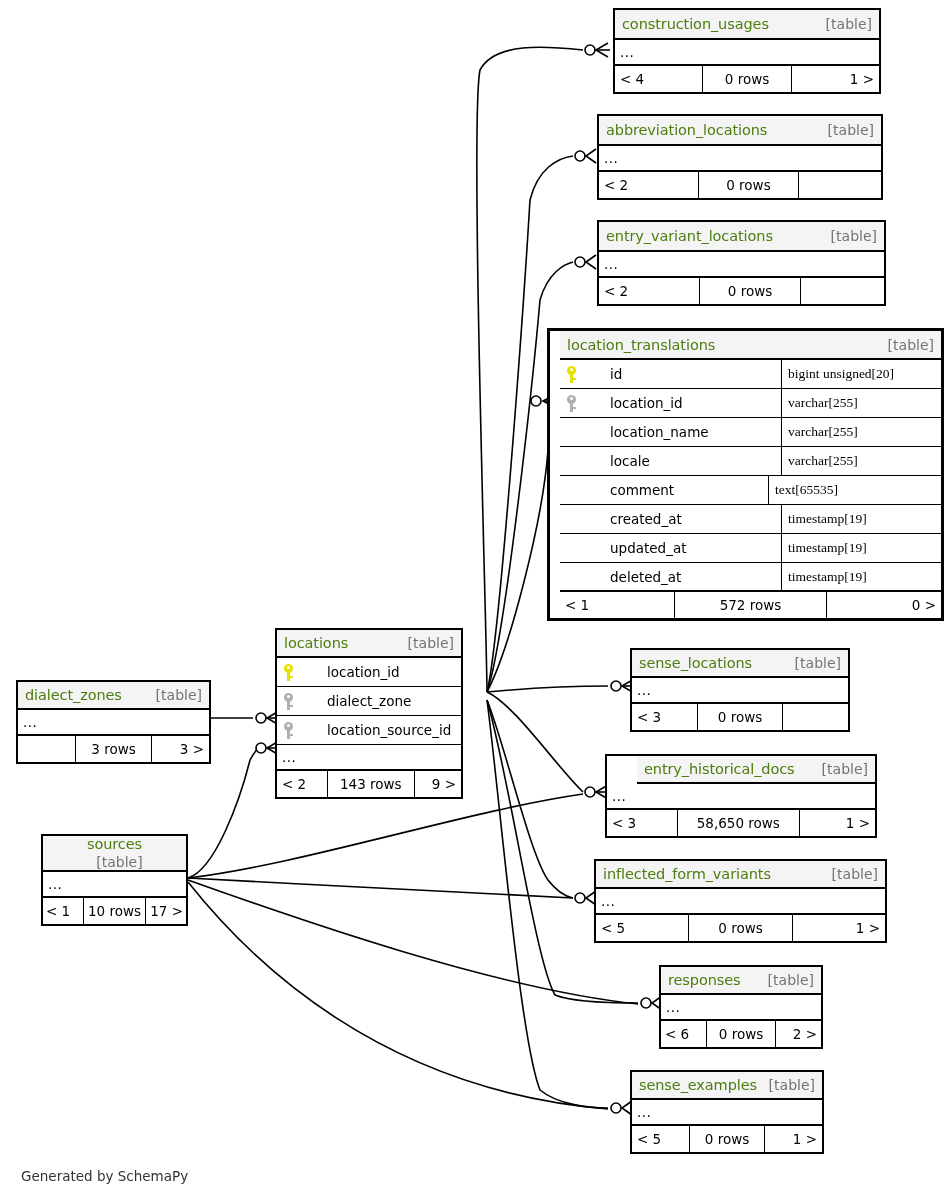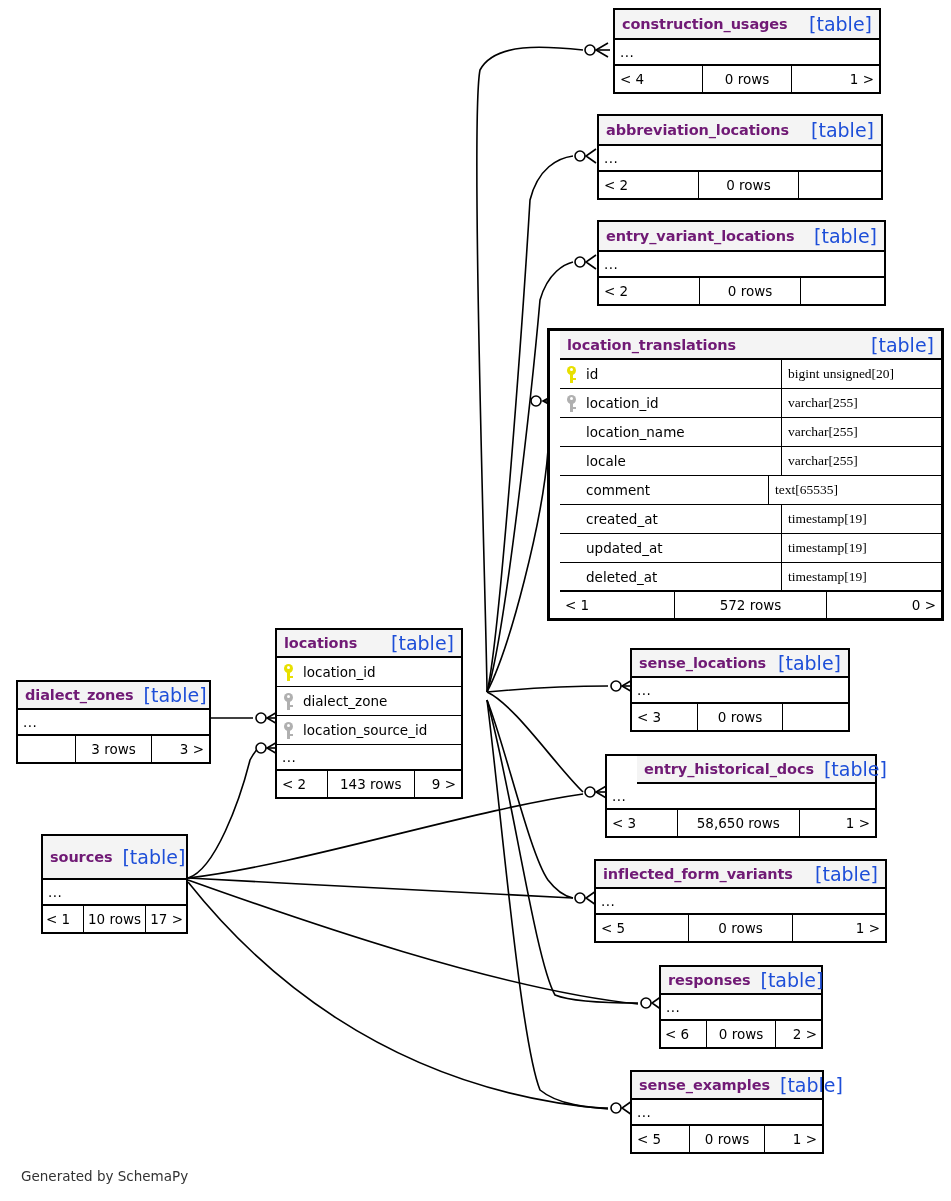--- a/index.html
+++ b/index.html
@@ -7,25 +7,25 @@
        font-family:"DejaVu Sans","Liberation Sans",sans-serif;
        -webkit-font-smoothing:antialiased;}
   #canvas{position:absolute;left:0;top:0;width:951px;height:1201px;overflow:hidden;}
   svg.edges{position:absolute;left:0;top:0;width:951px;height:1201px;pointer-events:none;}
 
   .tbl{position:absolute;background:#ffffff;border:2px solid #000000;
        box-sizing:border-box;z-index:5;}
   .tbl .hdr{background:#f4f4f4;border-bottom:2px solid #000;
        box-sizing:border-box;display:flex;align-items:center;
        justify-content:space-between;padding:0 7px;white-space:nowrap;}
-  .tbl .hdr .nm{font-weight:bold;font-size:14.5px;color:#701a75;letter-spacing:-0.1px;}
-  .tbl .hdr .tag{font-size:19px;color:#1d4ed8;padding-left:10px;}
+  .tbl .hdr .nm{font-weight:normal;font-size:14.5px;color:#4d7c0f;letter-spacing:-0.1px;}
+  .tbl .hdr .tag{font-size:14px;color:#737373;padding-left:10px;}
 
   .row{display:flex;align-items:center;border-bottom:1px solid #000;
-       box-sizing:border-box;height:29px;font-size:13.5px;color:#000;}
+       box-sizing:border-box;height:29px;font-size:13.5px;color:#000;gap:24px;}
   .row:last-child{border-bottom:none;}
   .row .kcell{width:22px;min-width:22px;display:flex;align-items:center;
        justify-content:center;}
   .row .cname{flex:1;padding-left:4px;white-space:nowrap;overflow:hidden;}
   .row .ctype{border-left:1px solid #000;padding-left:6px;box-sizing:border-box;
        white-space:nowrap;height:100%;display:flex;align-items:center;font-family:Liberation Serif, serif;}
   .ellipsis{display:flex;align-items:center;padding-left:5px;height:26px;
        font-size:13.5px;box-sizing:border-box;border-bottom:2px solid #000;
        color:#000;letter-spacing:0.5px;}
   .ftr{display:flex;height:26px;box-sizing:border-box;font-size:13.5px;}
@@ -280,21 +280,21 @@
     </div>
     <div class="ellipsis">...</div>
     <div class="ftr">
       <div class="l" style="width:30%"></div>
       <div class="c" style="width:40%">3 rows</div>
       <div class="r" style="width:30%">3 &gt;</div>
     </div>
   </div>
 
   <div class="tbl" style="left:41px;top:834px;width:147px;">
-    <div class="hdr" style="height:44px;">
+    <div class="hdr" style="height:36px;flex-direction:column;">
       <span class="nm">sources</span>
       <span class="tag">[table]</span>
     </div>
     <div class="ellipsis">...</div>
     <div class="ftr">
       <div class="l" style="width:28%;padding:0 3px">&lt; 1</div>
       <div class="c" style="width:44%;padding:0 0">10 rows</div>
       <div class="r" style="width:28%;padding:0 3px">17 &gt;</div>
     </div>
   </div>

